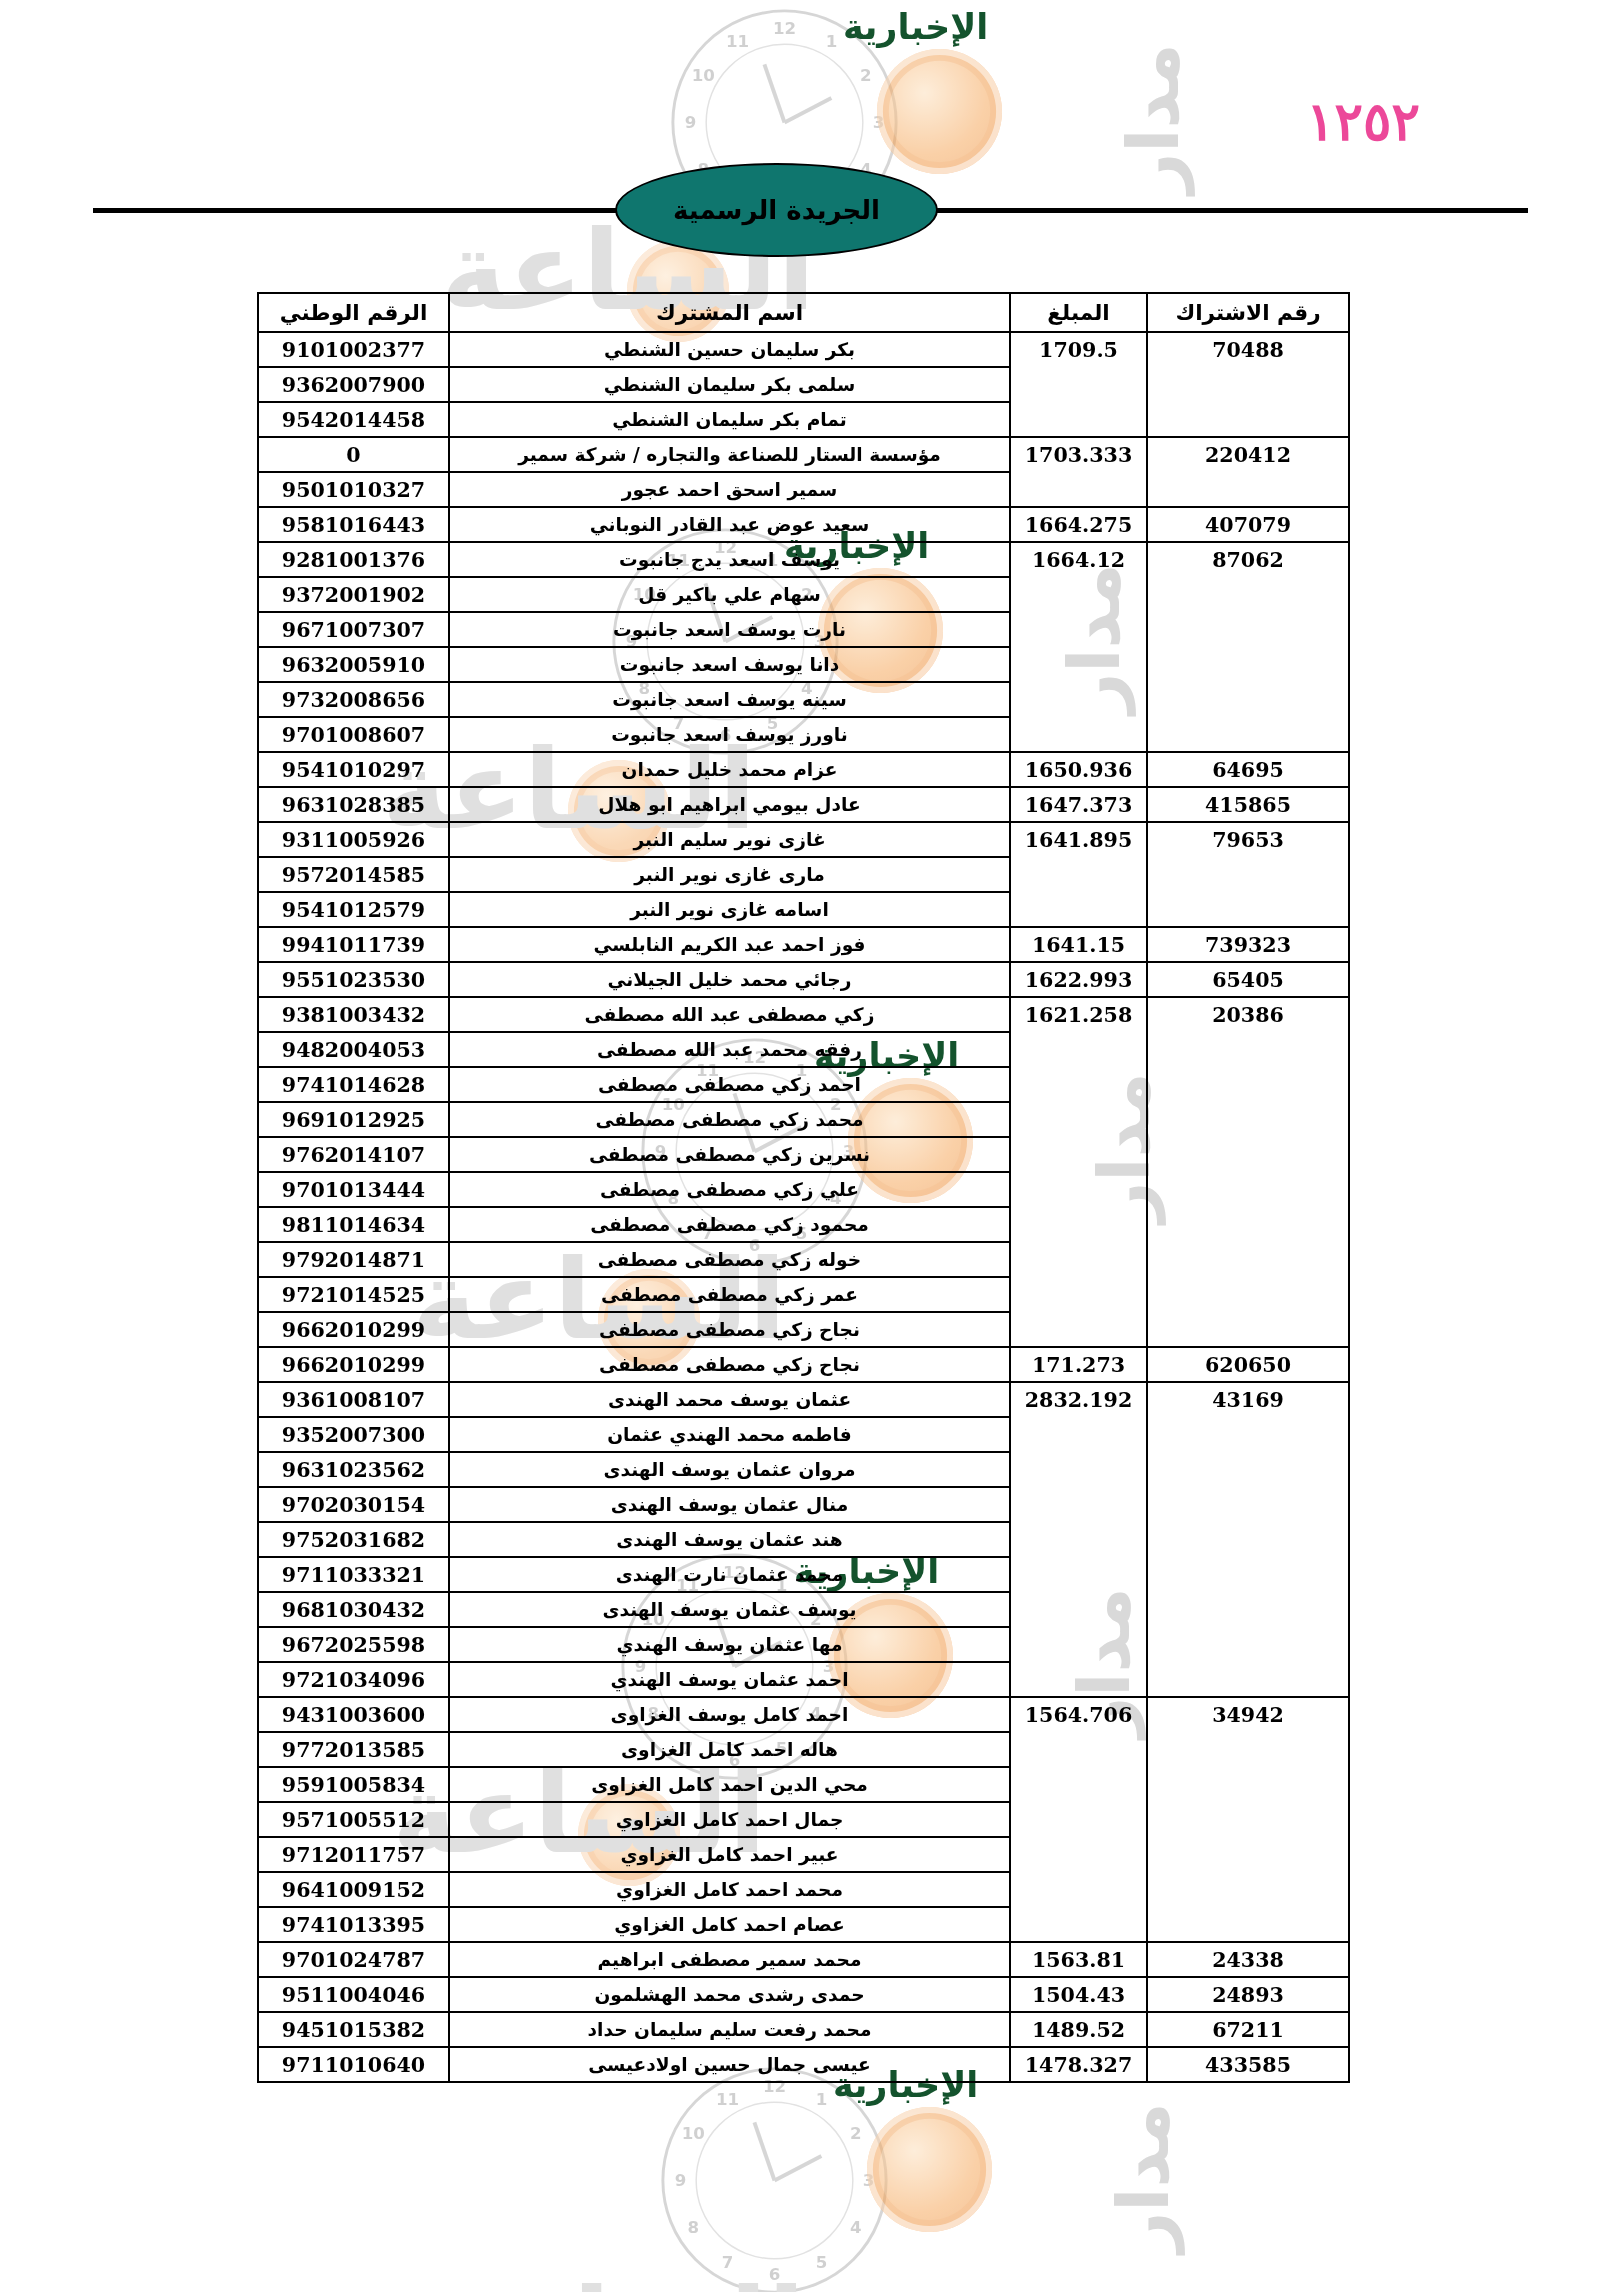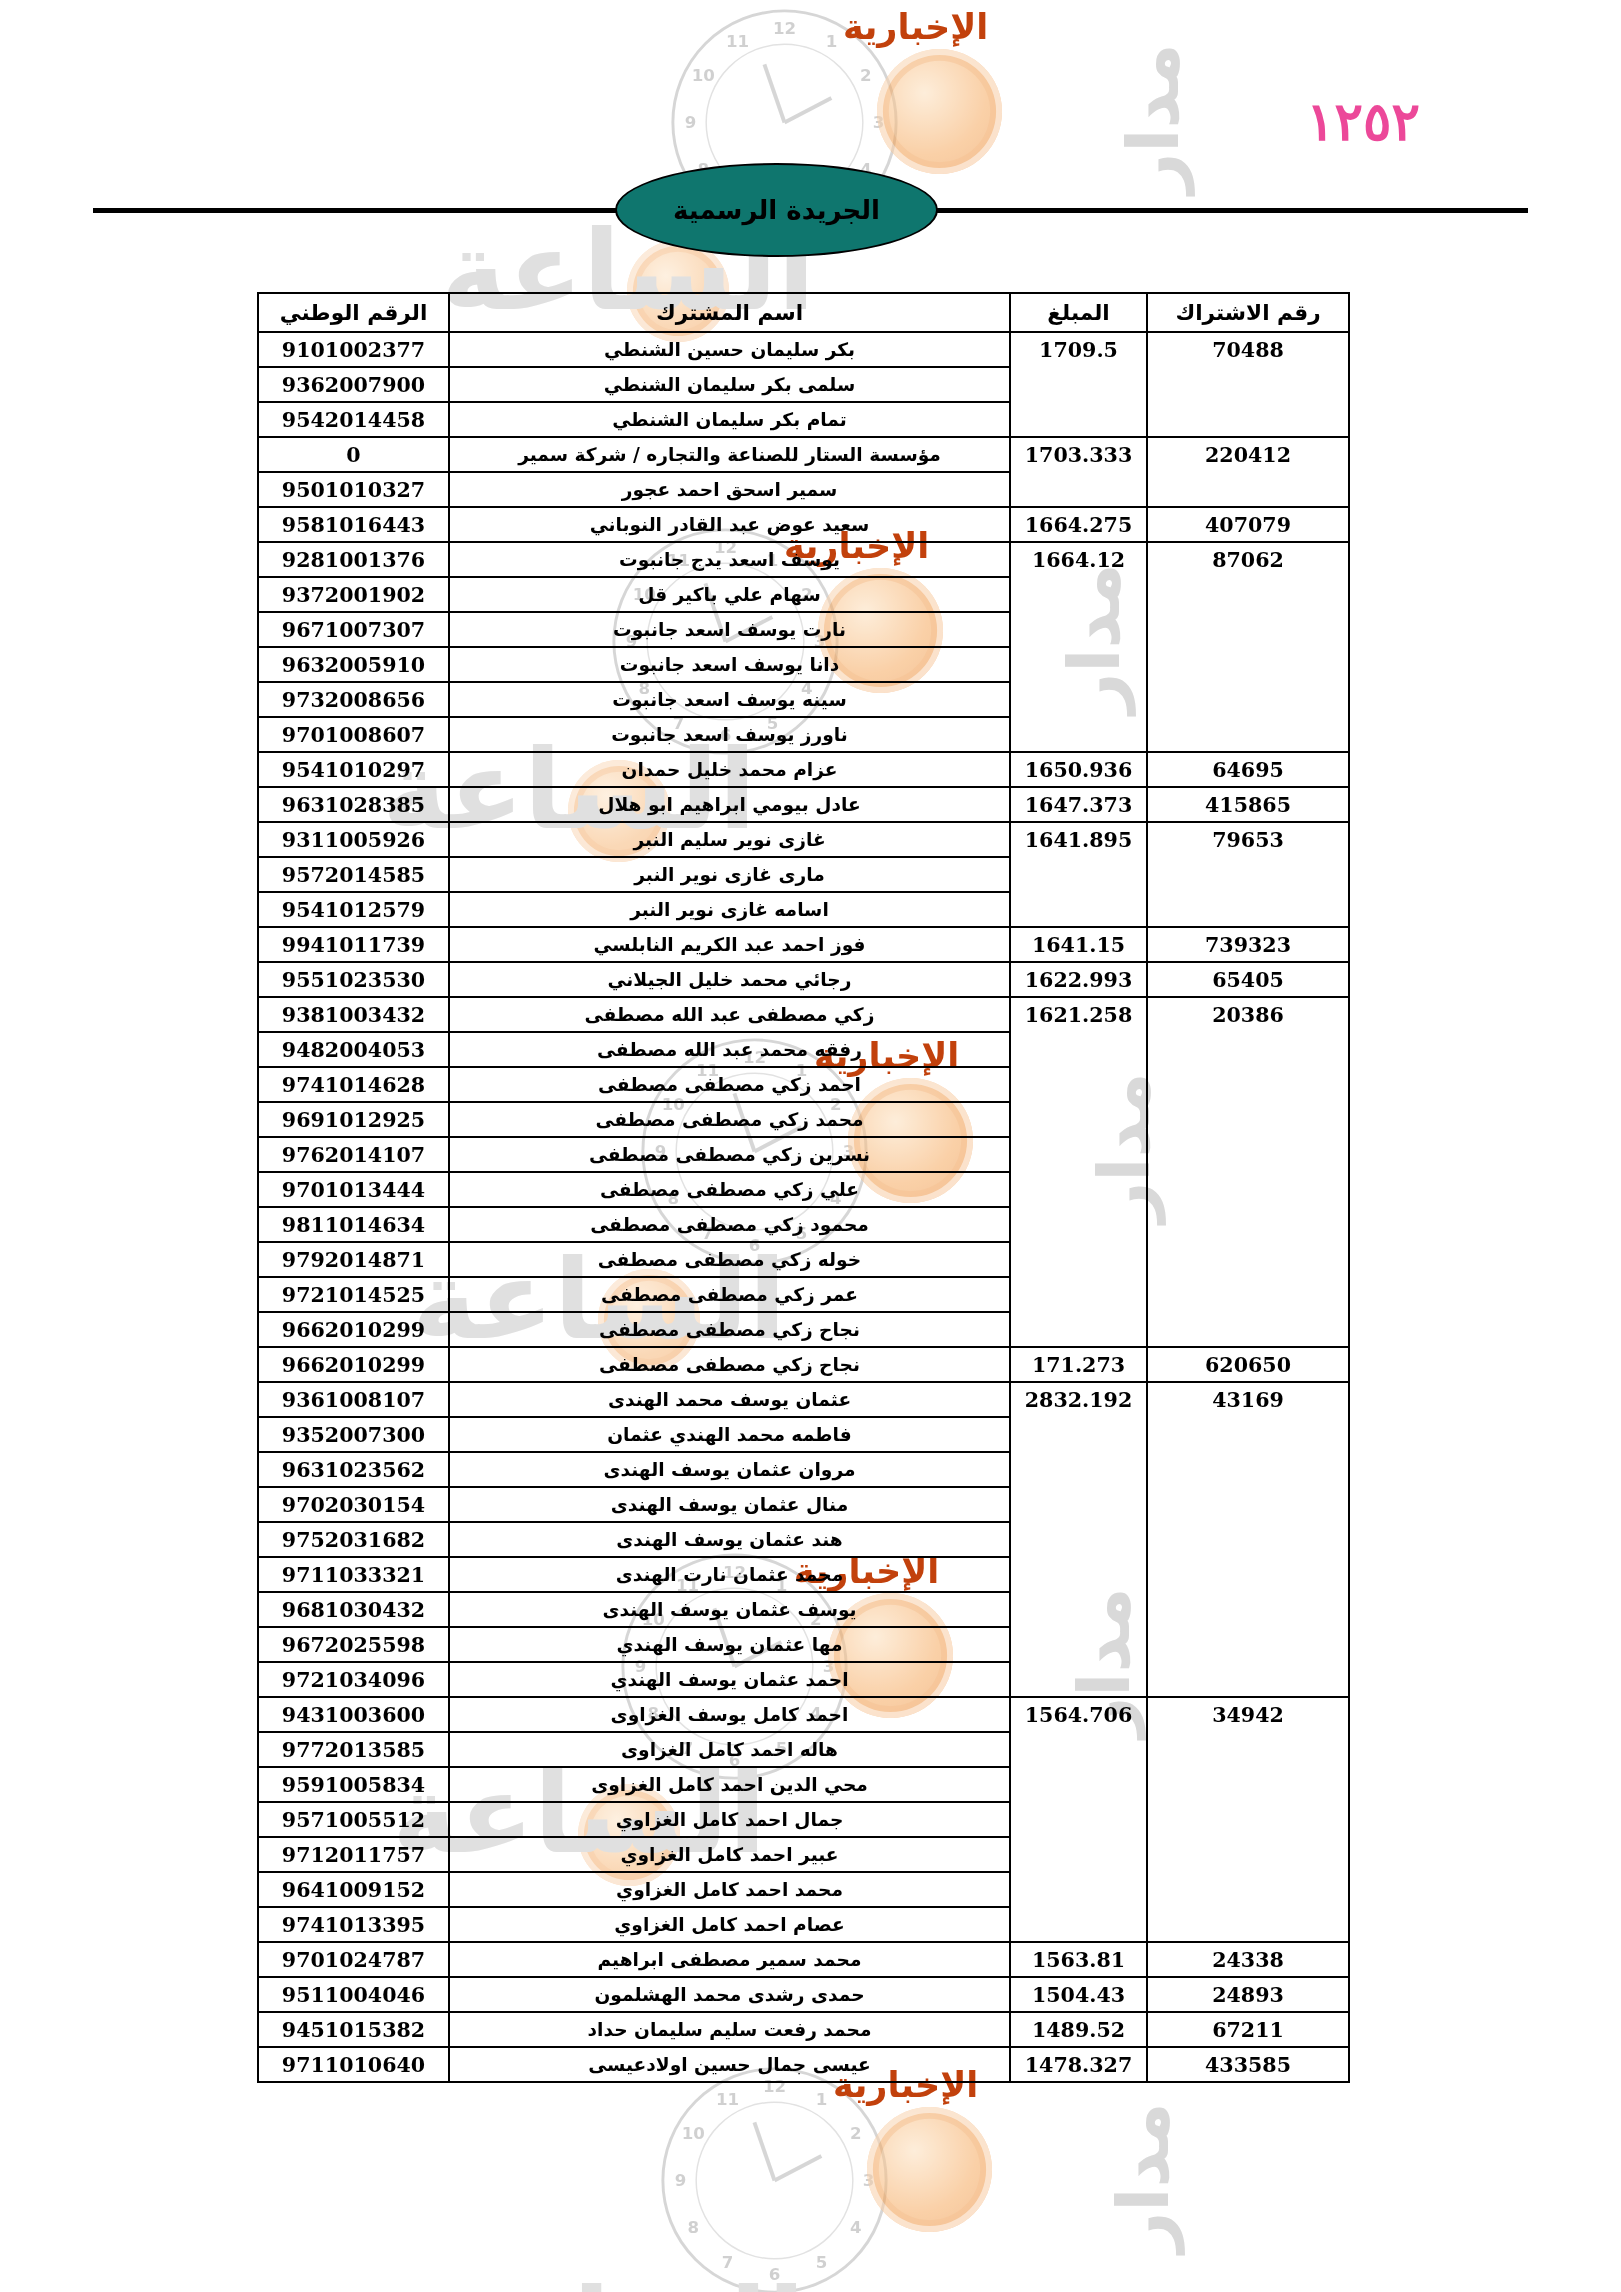--- a/index.html
+++ b/index.html
@@ -29,21 +29,21 @@
   }
   .wm-block {
     font-weight: bold;
     color: #e0e0e0;
     font-size: 110px;
     letter-spacing: 3.9px;
     line-height: 1;
   }
   .wm-label {
     font-weight: bold;
-    color: #c2410c;
+    color: #14532d;
     font-size: 35px;
     line-height: 1;
   }
   .wm-vert {
     font-weight: bold;
     color: #d9d9d9;
     font-size: 71px;
     line-height: 1;
     transform: rotate(-90deg);
     transform-origin: center;

